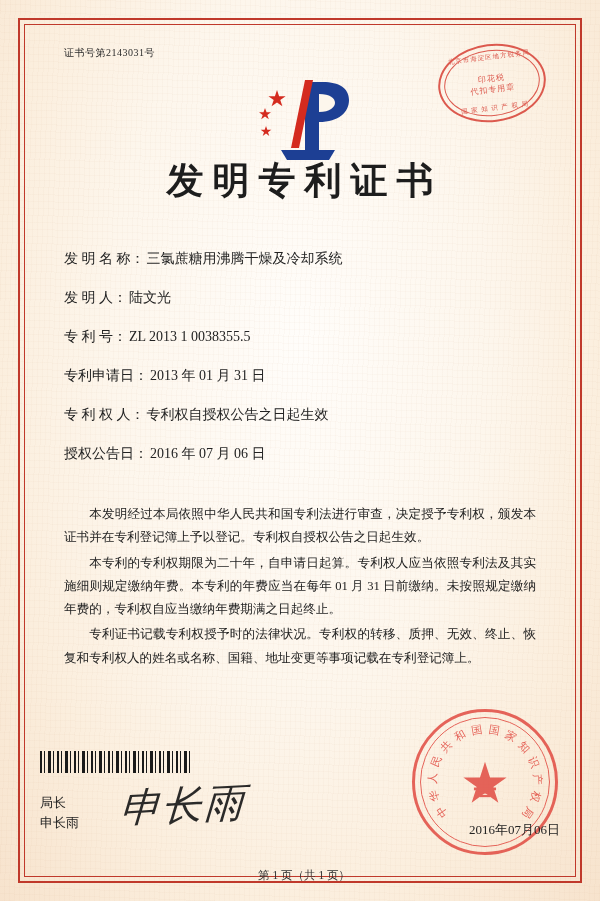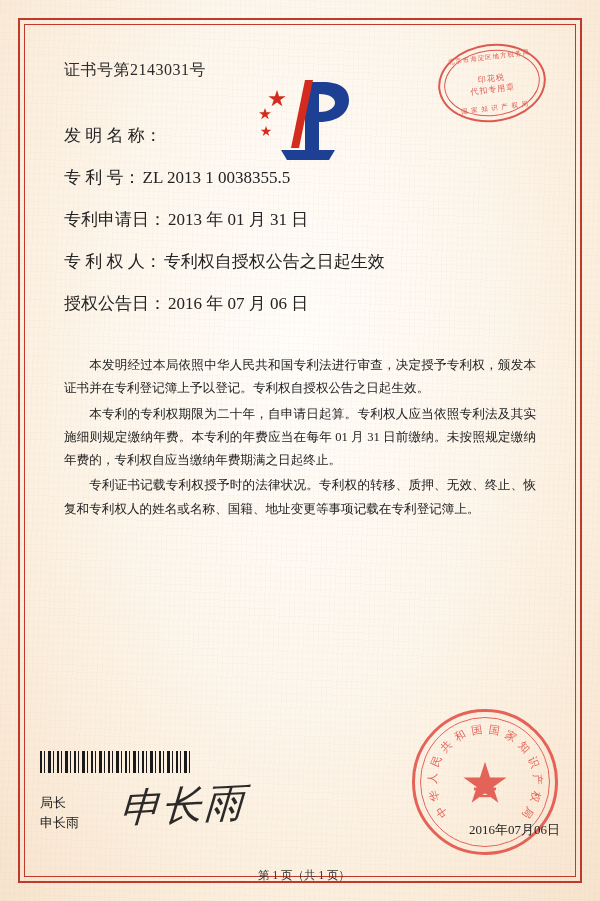--- a/index.html
+++ b/index.html
@@ -43,24 +43,23 @@
     border: 1px solid #c0392b;
     box-sizing: border-box;
   }
   .content {
     position: absolute;
     left: 24px; top: 24px; right: 24px; bottom: 24px;
     box-sizing: border-box;
     padding: 22px 40px 0 40px;
   }
   .cert-no {
-    font-size: 16px;
+    font-size: 10px;
     color: #2b2b2b;
     letter-spacing: 0.5px;
-    margin-top: 14px;
   }
 
   
   .oval-stamp {
     position: absolute;
     right: 30px;
     top: 20px;
     width: 104px;
     height: 74px;
     border: 2px solid #d8453a;
@@ -120,21 +119,21 @@
     letter-spacing: 9px;
     color: #1d1d1d;
     font-weight: bold;
     margin-top: 96px;
     font-family: "DejaVu Serif", serif;
     text-indent: 9px;
   }
 
   .fields {
     margin-top: 46px;
-    font-size: 17px;
+    font-size: 14px;
     color: #232323;
     line-height: 1;
   }
   .field-row {
     display: flex;
     align-items: baseline;
     margin-bottom: 25px;
   }
   .field-label {
     white-space: pre;
@@ -278,24 +277,30 @@
 
         <path d="M70 10 L70 78 L84 78 L84 50 C104 50 114 40 114 28 C114 16 104 10 88 10 Z" fill="#1d3f94"></path>
         <path d="M84 22 L84 40 C95 40 100 35 100 31 C100 26 95 22 84 22 Z" fill="#fdf6ec"></path>
 
         <path d="M56 76 L70 8 L78 8 L64 76 Z" fill="#d42b1f"></path>
 
         <path d="M46 78 L100 78 L94 88 L52 88 Z" fill="#1d3f94"></path>
       </svg>
     </div>
 
+    <div class="title">发明专利证书</div>
 
     <div class="fields">
       <div class="field-row">
         <span class="field-label">发 明 名 称：</span>
+        <span class="field-value">三氯蔗糖用沸腾干燥及冷却系统</span>
+      </div>
+      <div class="field-row">
+        <span class="field-label">发 明 人：</span>
+        <span class="field-value">陆文光</span>
       </div>
       <div class="field-row">
         <span class="field-label">专 利 号：</span>
         <span class="field-value">ZL 2013 1 0038355.5</span>
       </div>
       <div class="field-row">
         <span class="field-label">专利申请日：</span>
         <span class="field-value">2013 年 01 月 31 日</span>
       </div>
       <div class="field-row">

